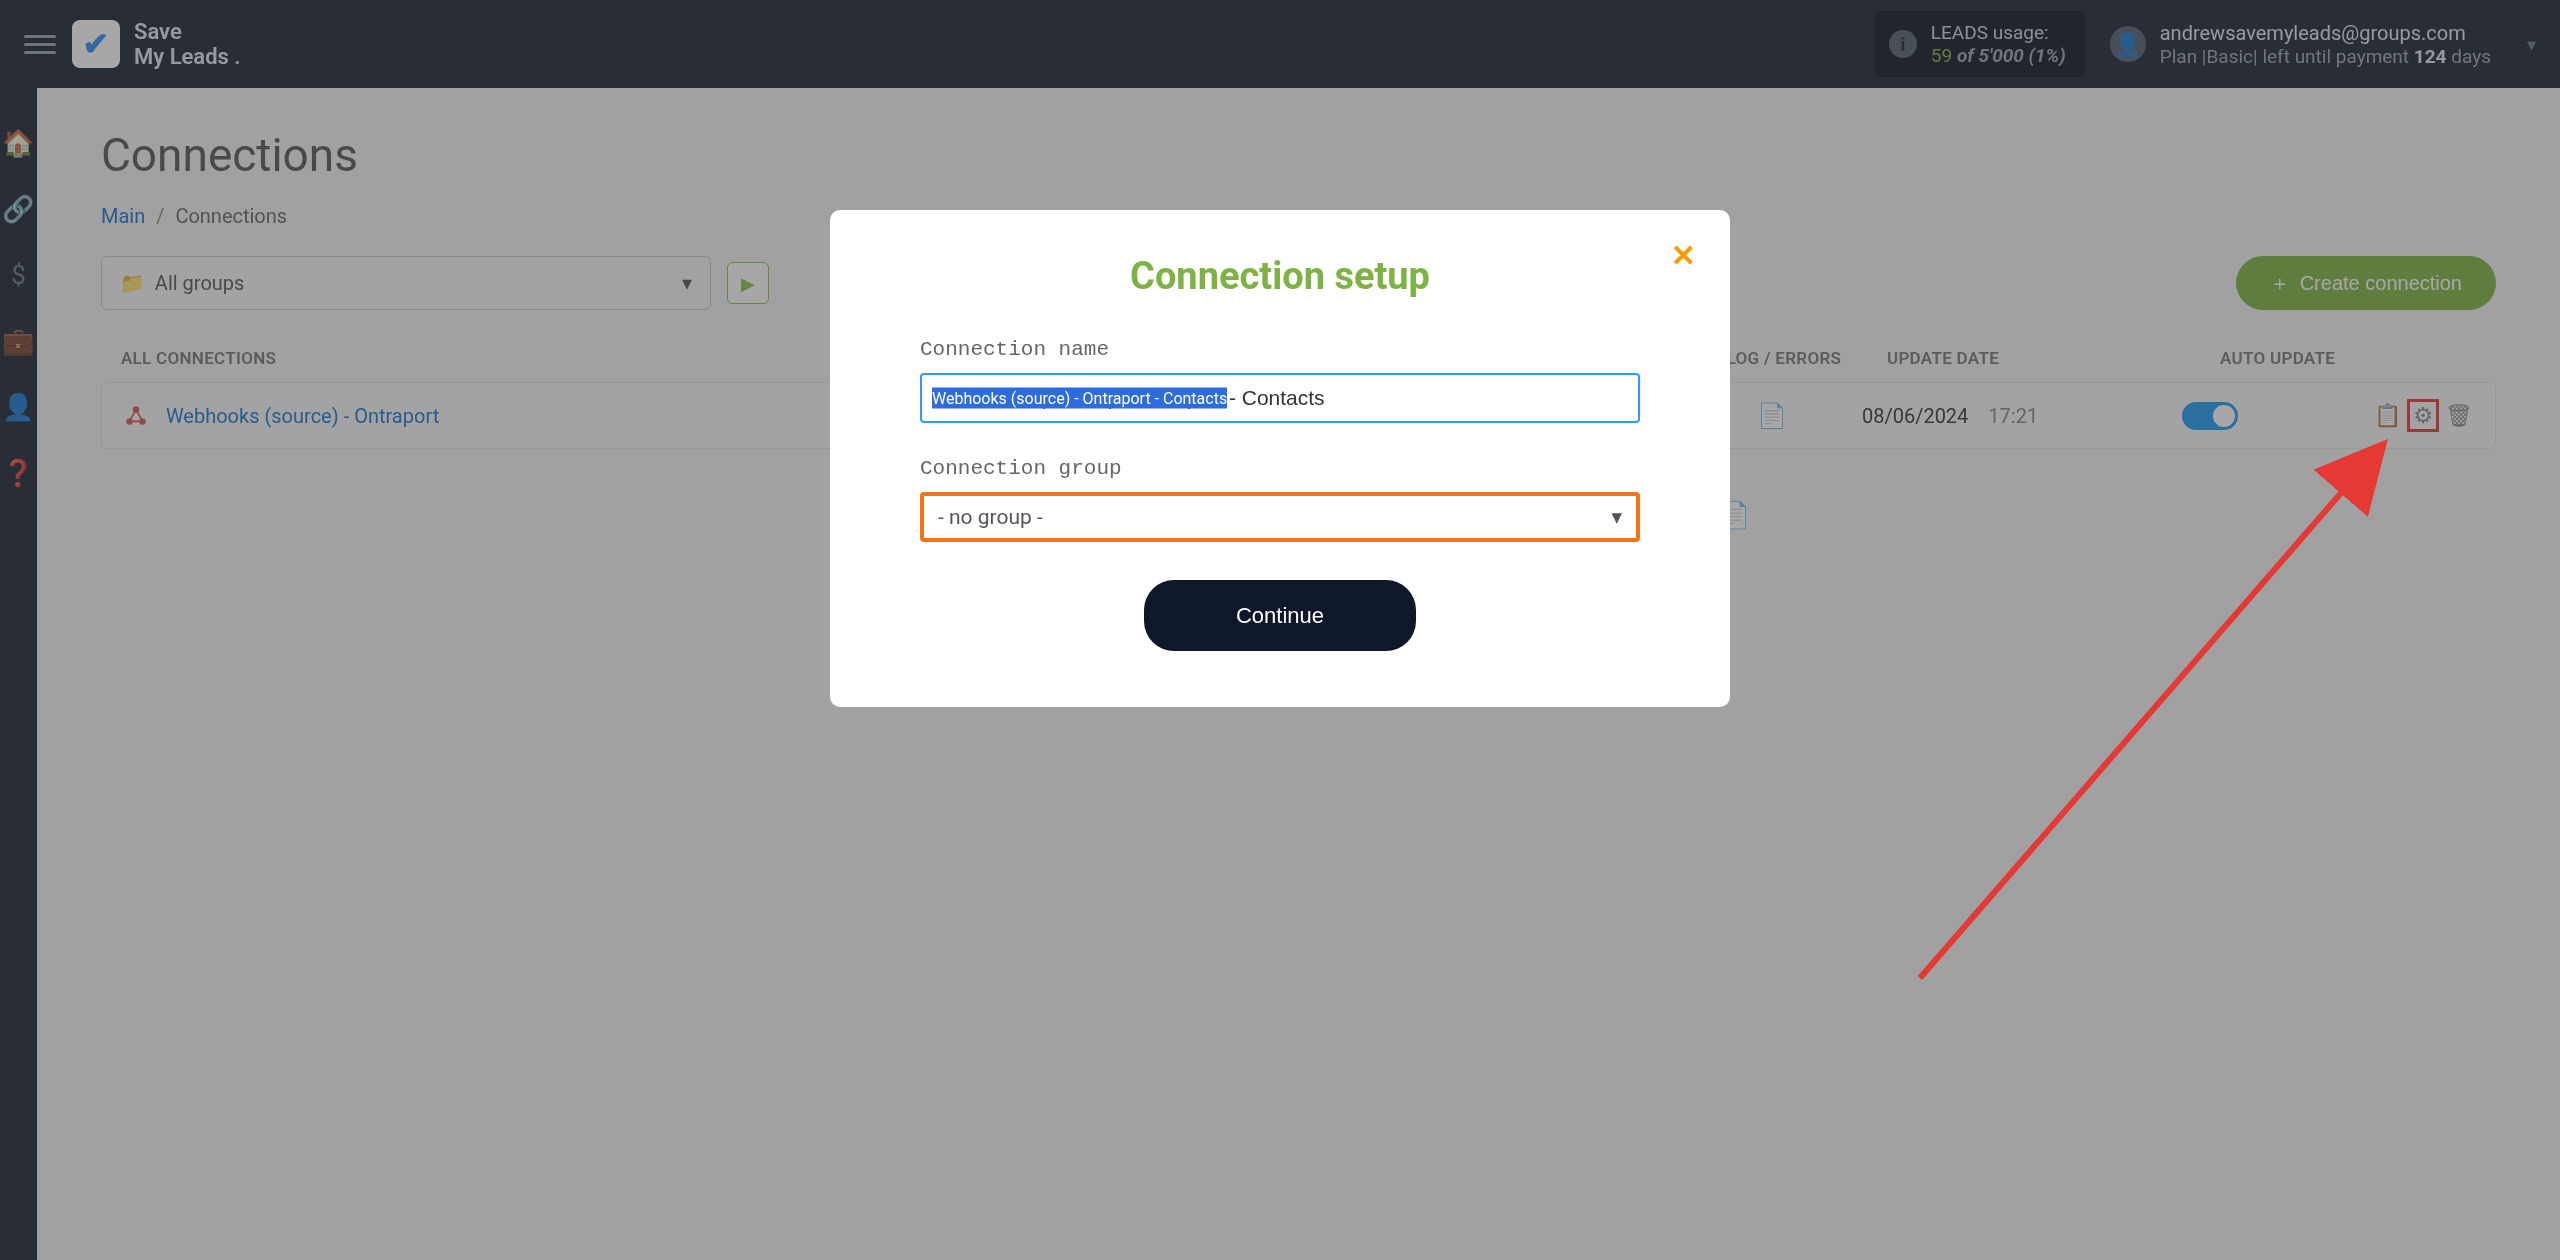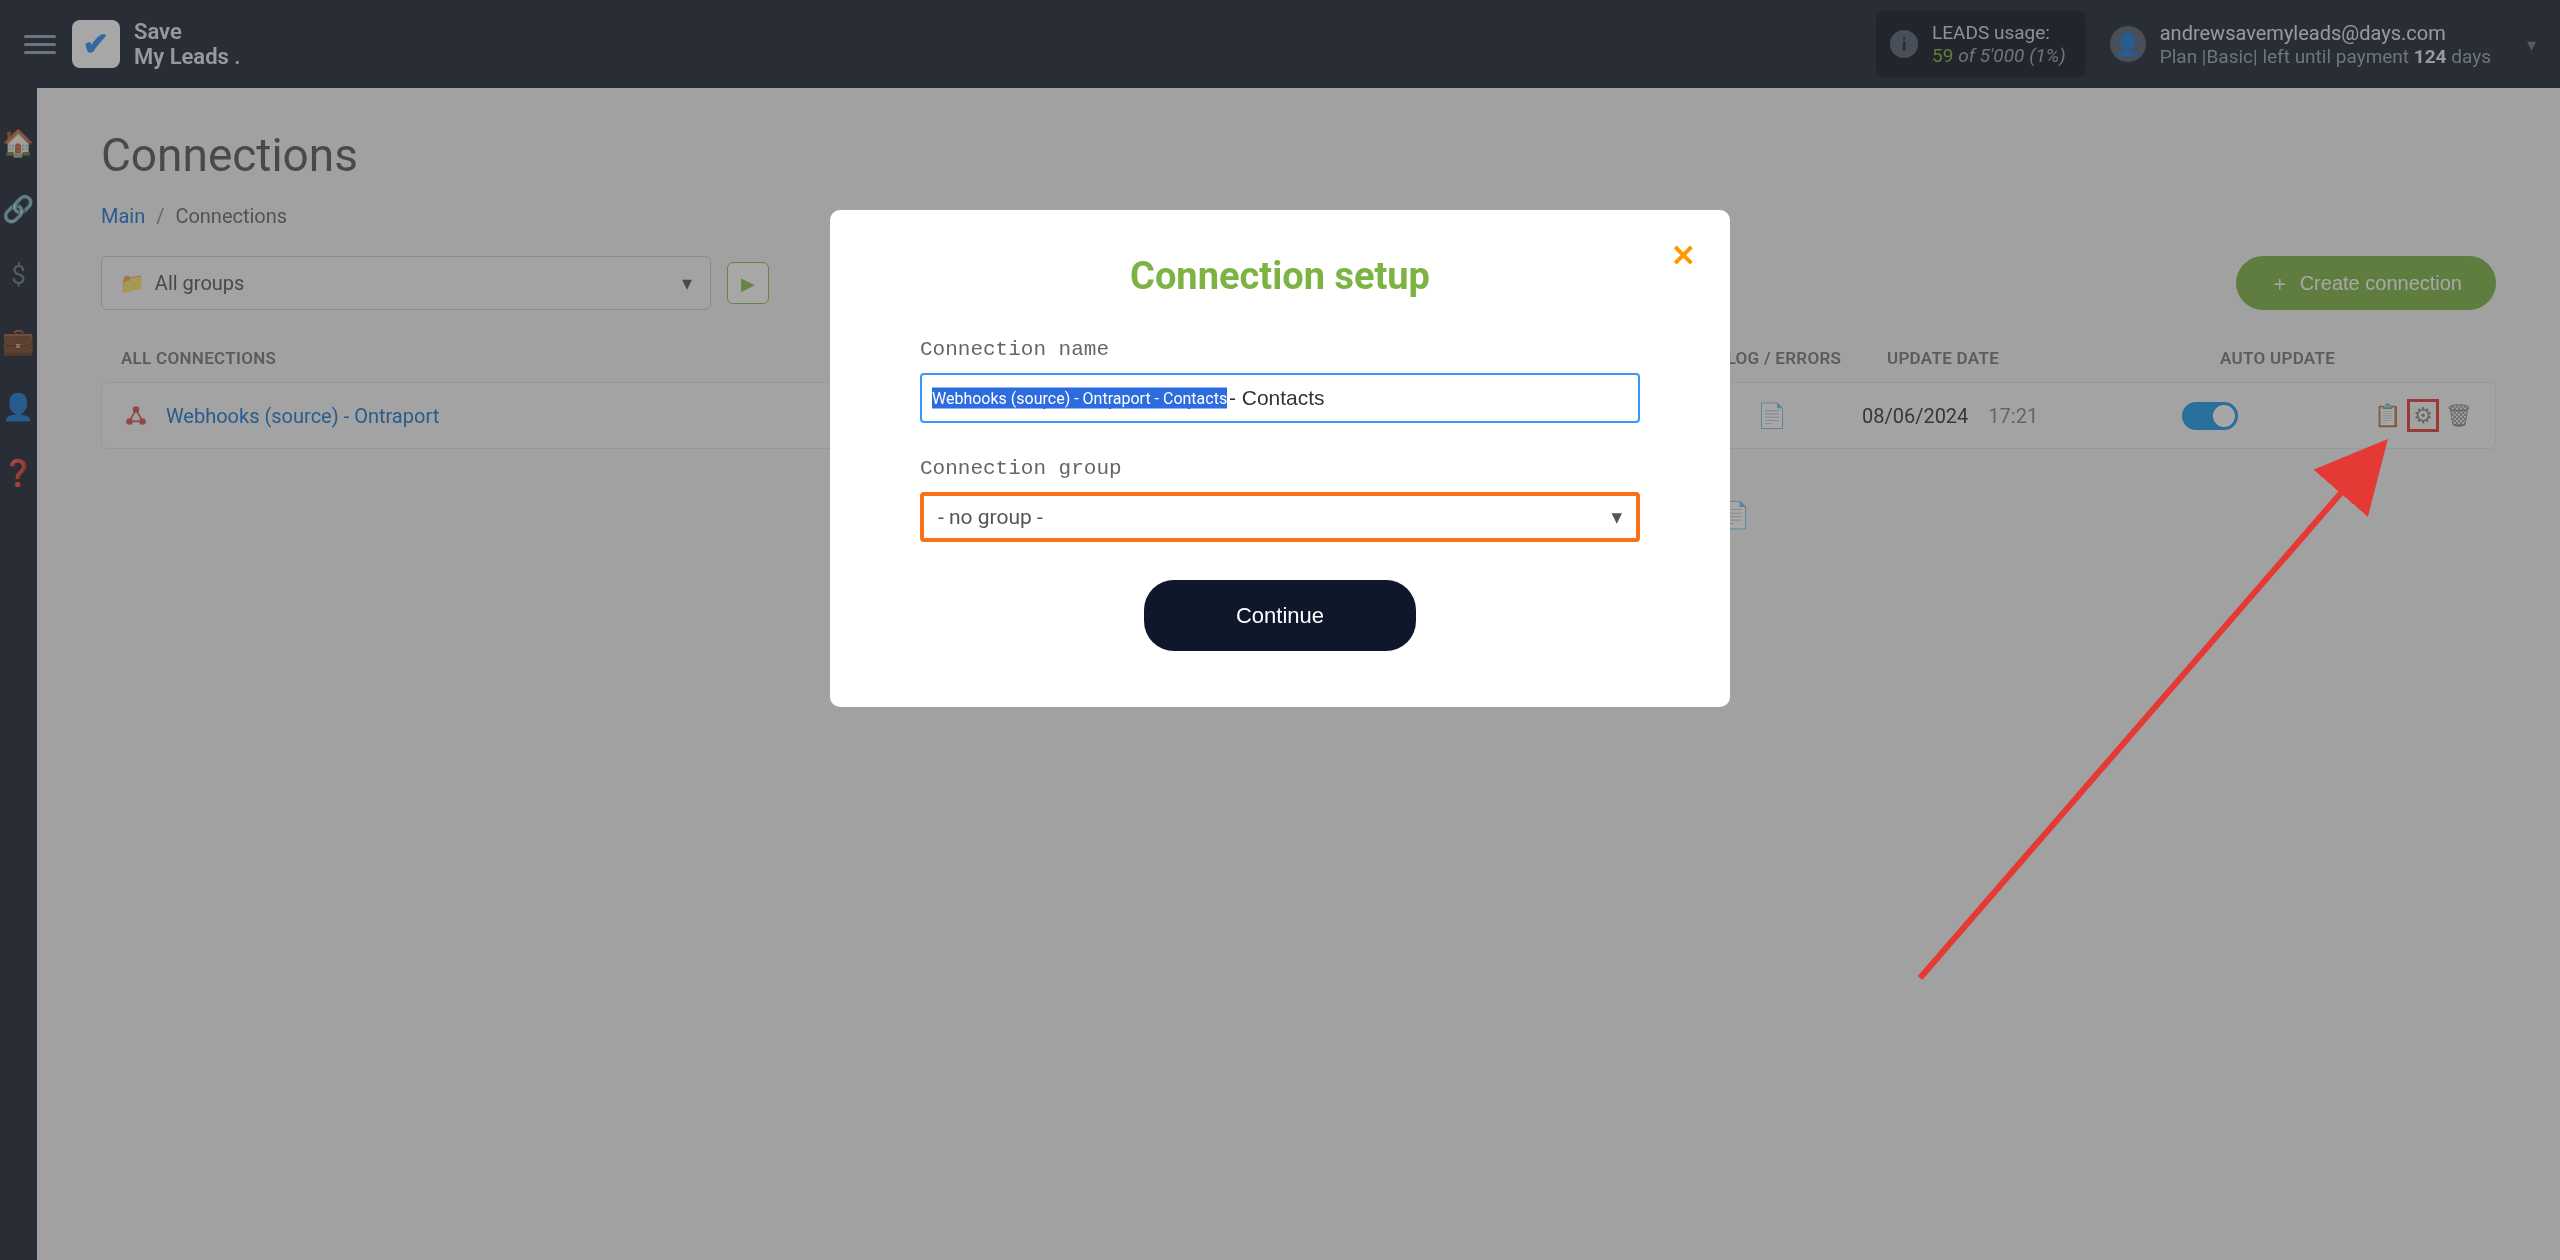--- a/index.html
+++ b/index.html
@@ -34,21 +34,21 @@
 .brand { color: #e0e5ed; font-weight: 600; font-size: 22px; line-height: 1.15; }
 .header-right { margin-left: auto; display: flex; align-items: center; gap: 24px; }
 .usage-box {
   background: #0d1520; border-radius: 6px; padding: 10px 20px 10px 14px;
   display: flex; align-items: center; gap: 14px;
 }
 .info-icon { width: 28px; height: 28px; background:#546070; border-radius:50%; display:flex;align-items:center;justify-content:center;color:#1a2332;font-weight:bold;font-size:18px; }
 .usage-text { font-size: 19px; }
 .usage-title { color: #d0d6e0; }
 .usage-num { color: #7cb342; }
-.usage-of { color: #9aa5b5; font-style: italic; }
+.usage-of { color: #9aa5b5; font-style: italic; font-weight: bold; }
 .account-box { display: flex; align-items: center; gap: 14px; }
 .avatar-icon { width:36px;height:36px;background:#546070;border-radius:50%;display:flex;align-items:center;justify-content:center;color:#1a2332;font-size:22px; }
 .account-email { color:#e0e5ed; font-size:20px; }
 .account-plan { color:#9aa5b5; font-size:19px; }
 .account-plan b { color:#e0e5ed; }
 .chev-down { color:#6b7785; font-size:18px; margin-left:12px; cursor:pointer; }
 
 .body-wrap { display:flex; height: calc(100% - 88px); }
 .sidebar {
   width: 72px; background: #1a2332; padding-top: 40px;
@@ -164,21 +164,21 @@
           <span class="usage-num">59</span>
           <span class="usage-of">of</span>
           <span class="usage-of">5'000</span>
           <span class="usage-of">(1%)</span>
         </div>
       </div>
     </div>
     <div class="account-box">
       <div class="avatar-icon">👤</div>
       <div>
-        <div class="account-email">andrewsavemyleads@days.com</div>
+        <div class="account-email">andrewsavemyleads@groups.com</div>
         <div class="account-plan">
           <span>Plan |</span><span>Basic</span><span>| left until payment</span>
           <b>124</b>
           <span>days</span>
         </div>
       </div>
     </div>
     <div class="chev-down">▾</div>
   </div>
 </div>

